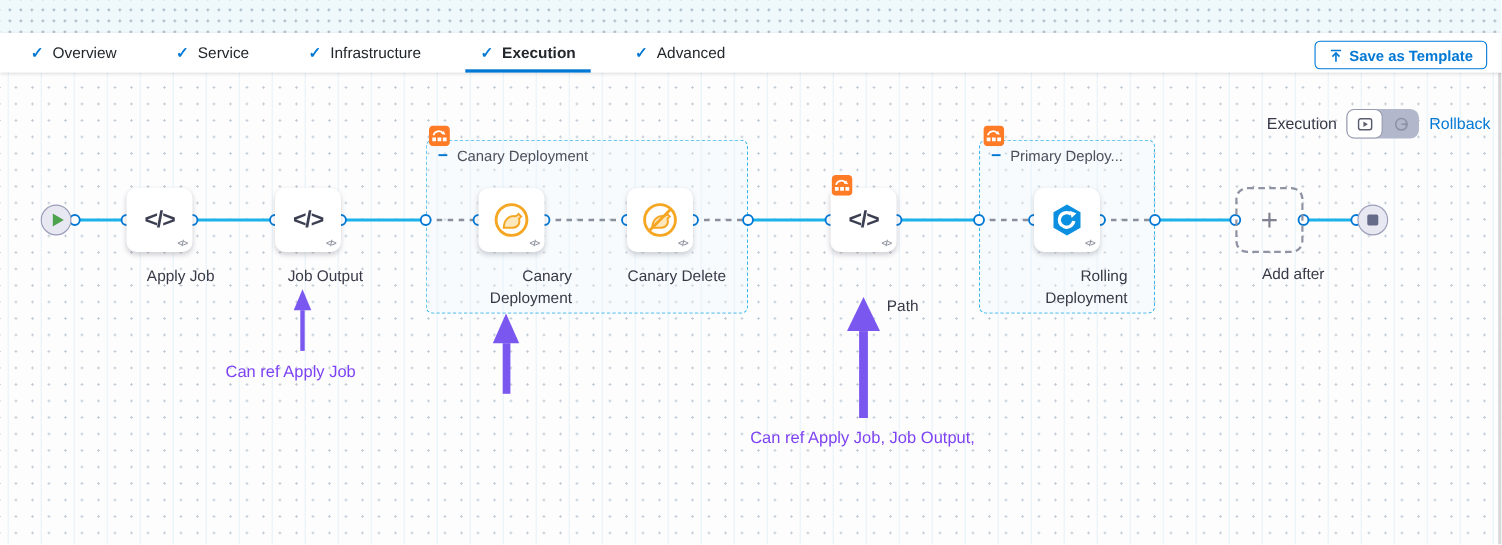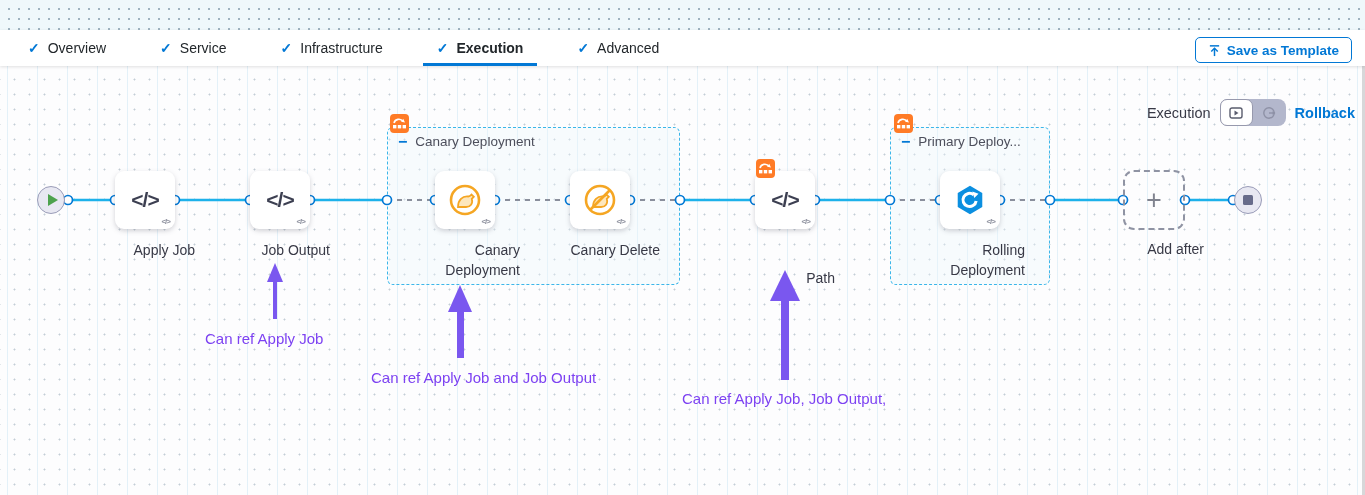--- a/index.html
+++ b/index.html
@@ -56,21 +56,21 @@
   }
 
   
   .exec-controls {
     position:absolute; right:10px; top:33px; display:flex; align-items:center; gap:9px;
   }
   .exec-label { font-size:14.5px; color:#383946; }
   .toggle { width:66px; height:27px; background:#b3b7cc; border-radius:8px; display:flex; align-items:center; cursor:pointer; }
   .toggle-seg { width:33px; height:27px; display:flex; align-items:center; justify-content:center; }
   .toggle-seg.on { background:#fff; border:1px solid #9799ad; border-radius:7px; }
-  .rollback-link { font-size:14.5px; color:#0278d5; font-weight:bold; cursor:pointer; }
+  .rollback-link { font-size:14.5px; color:#0278d5; font-weight:normal; cursor:pointer; }
 
   
   .group {
     position:absolute; border:1.4px dashed #3bb6e9; border-radius:6px;
     background:rgba(234,247,253,0.35);
   }
   .group-header { position:absolute; left:10px; top:6px; display:flex; align-items:center; gap:8px; }
   .group-minus { color:#0278d5; font-size:16px; font-weight:bold; line-height:14px; cursor:pointer; }
   .group-title { font-size:13.5px; color:#4d4f5c; white-space:nowrap; }
 
@@ -315,21 +315,20 @@
     <div class="arrow" style="left:448px; top:219px; width:24px;">
       <div class="head" style="border-left:12px solid transparent; border-right:12px solid transparent; border-bottom:27px solid #7a57ef;"></div>
       <div class="shaft" style="width:7px; height:46px;"></div>
     </div>
     <div class="arrow" style="left:770px; top:204px; width:30px;">
       <div class="head" style="border-left:15px solid transparent; border-right:15px solid transparent; border-bottom:31px solid #7a57ef;"></div>
       <div class="shaft" style="width:8px; height:79px;"></div>
     </div>
 
     <div class="anno-text" style="left:205px; top:263px;">Can ref Apply Job</div>
-    <div class="anno-text" style="left:371px; top:302px;">Can ref Apply Job and Job Output</div>
     <div class="anno-text" style="left:682px; top:323px;">
       <div>Can ref Apply Job, Job Output,</div>
     </div>
 
   </div>
 
   <div class="scroll-strip"></div>
 </div>
 
 </body></html>

